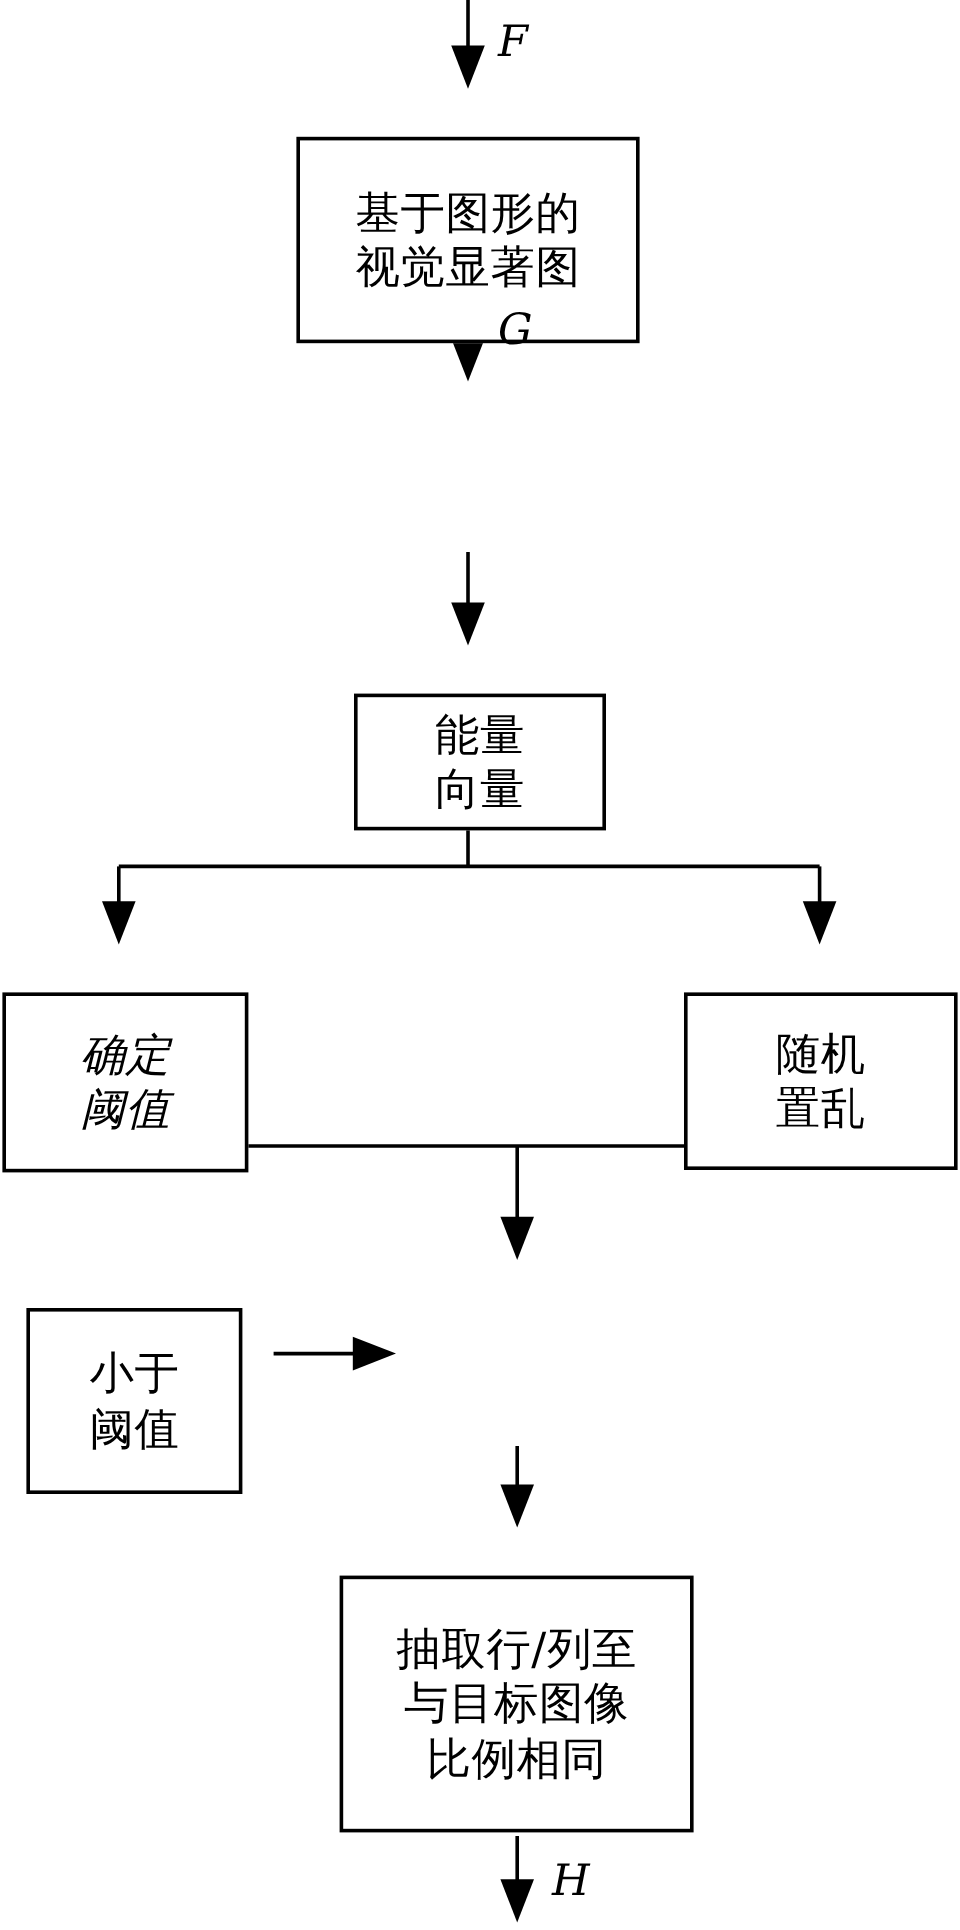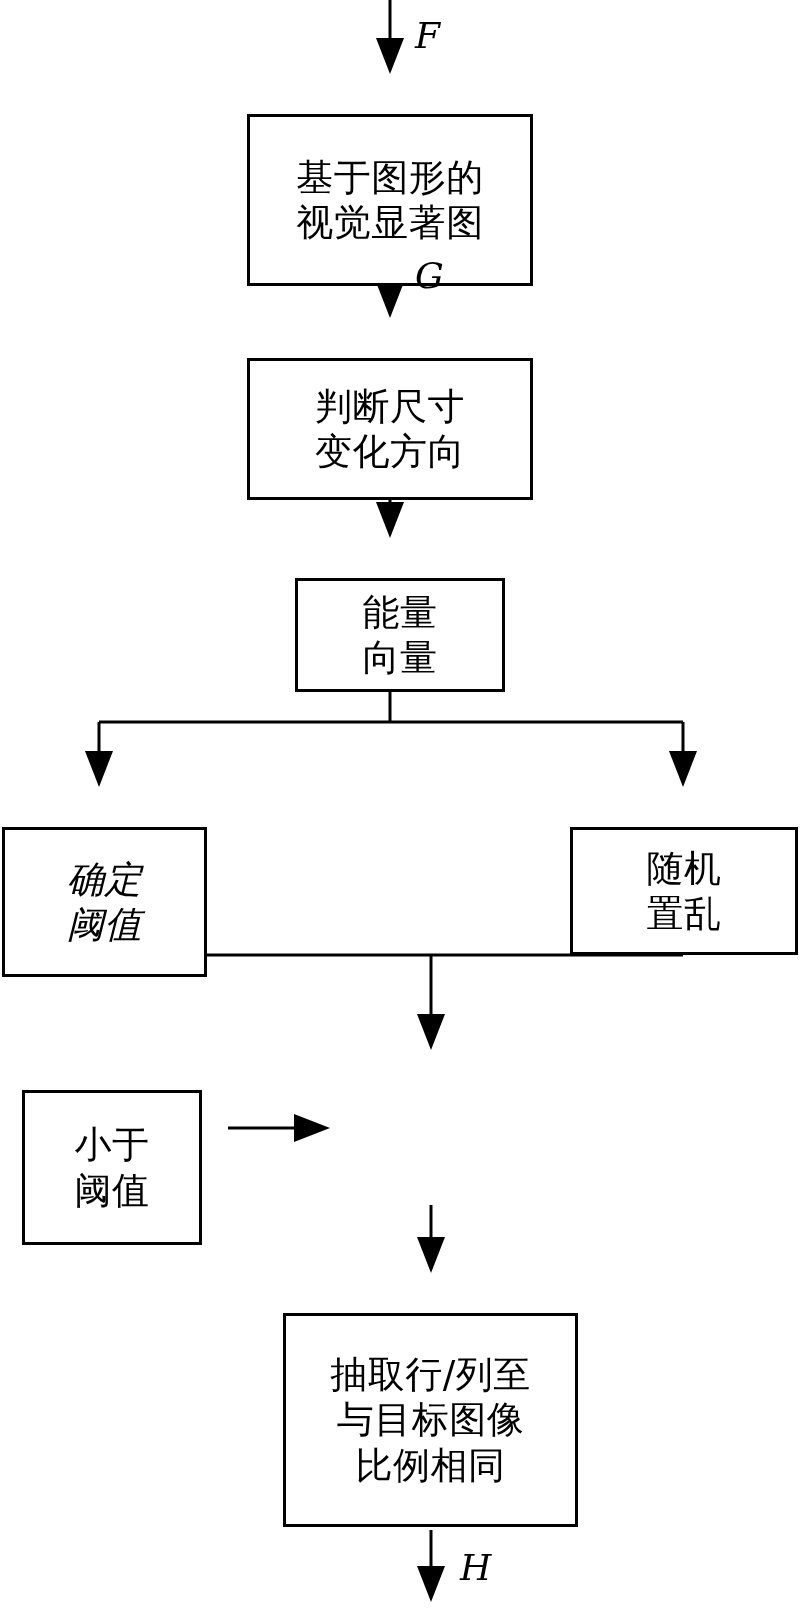--- a/index.html
+++ b/index.html
@@ -109,36 +109,32 @@
 
     <line x1="431" y1="1530" x2="431" y2="1572"></line>
     <polygon points="431,1602 417,1566 445,1566"></polygon>
   </svg>
 
   <div class="node" style="left:247px; top:74px; width:286px; height:172px;">
     <span class="node-text">基于图形的
 视觉显著图</span>
   </div>
 
-  <div class="node" style="left:247px; top:318px; width:286px; height:142px;">
-    <span class="node-text">判断尺寸
-变化方向</span>
-  </div>
 
   <div class="node" style="left:295px; top:538px; width:210px; height:114px;">
     <span class="node-text">能量
 向量</span>
   </div>
 
   <div class="node" style="left:2px; top:787px; width:205px; height:150px;font-style:italic;">
     <span class="node-text">确定
 阈值</span>
   </div>
 
-  <div class="node" style="left:570px; top:787px; width:228px; height:128px;">
+  <div class="node" style="left:570px; top:787px; width:228px; height:148px;">
     <span class="node-text">随机
 置乱</span>
   </div>
 
   <div class="node" style="left:22px; top:1050px; width:180px; height:155px;">
     <span class="node-text">小于
 阈值</span>
   </div>
 
 

